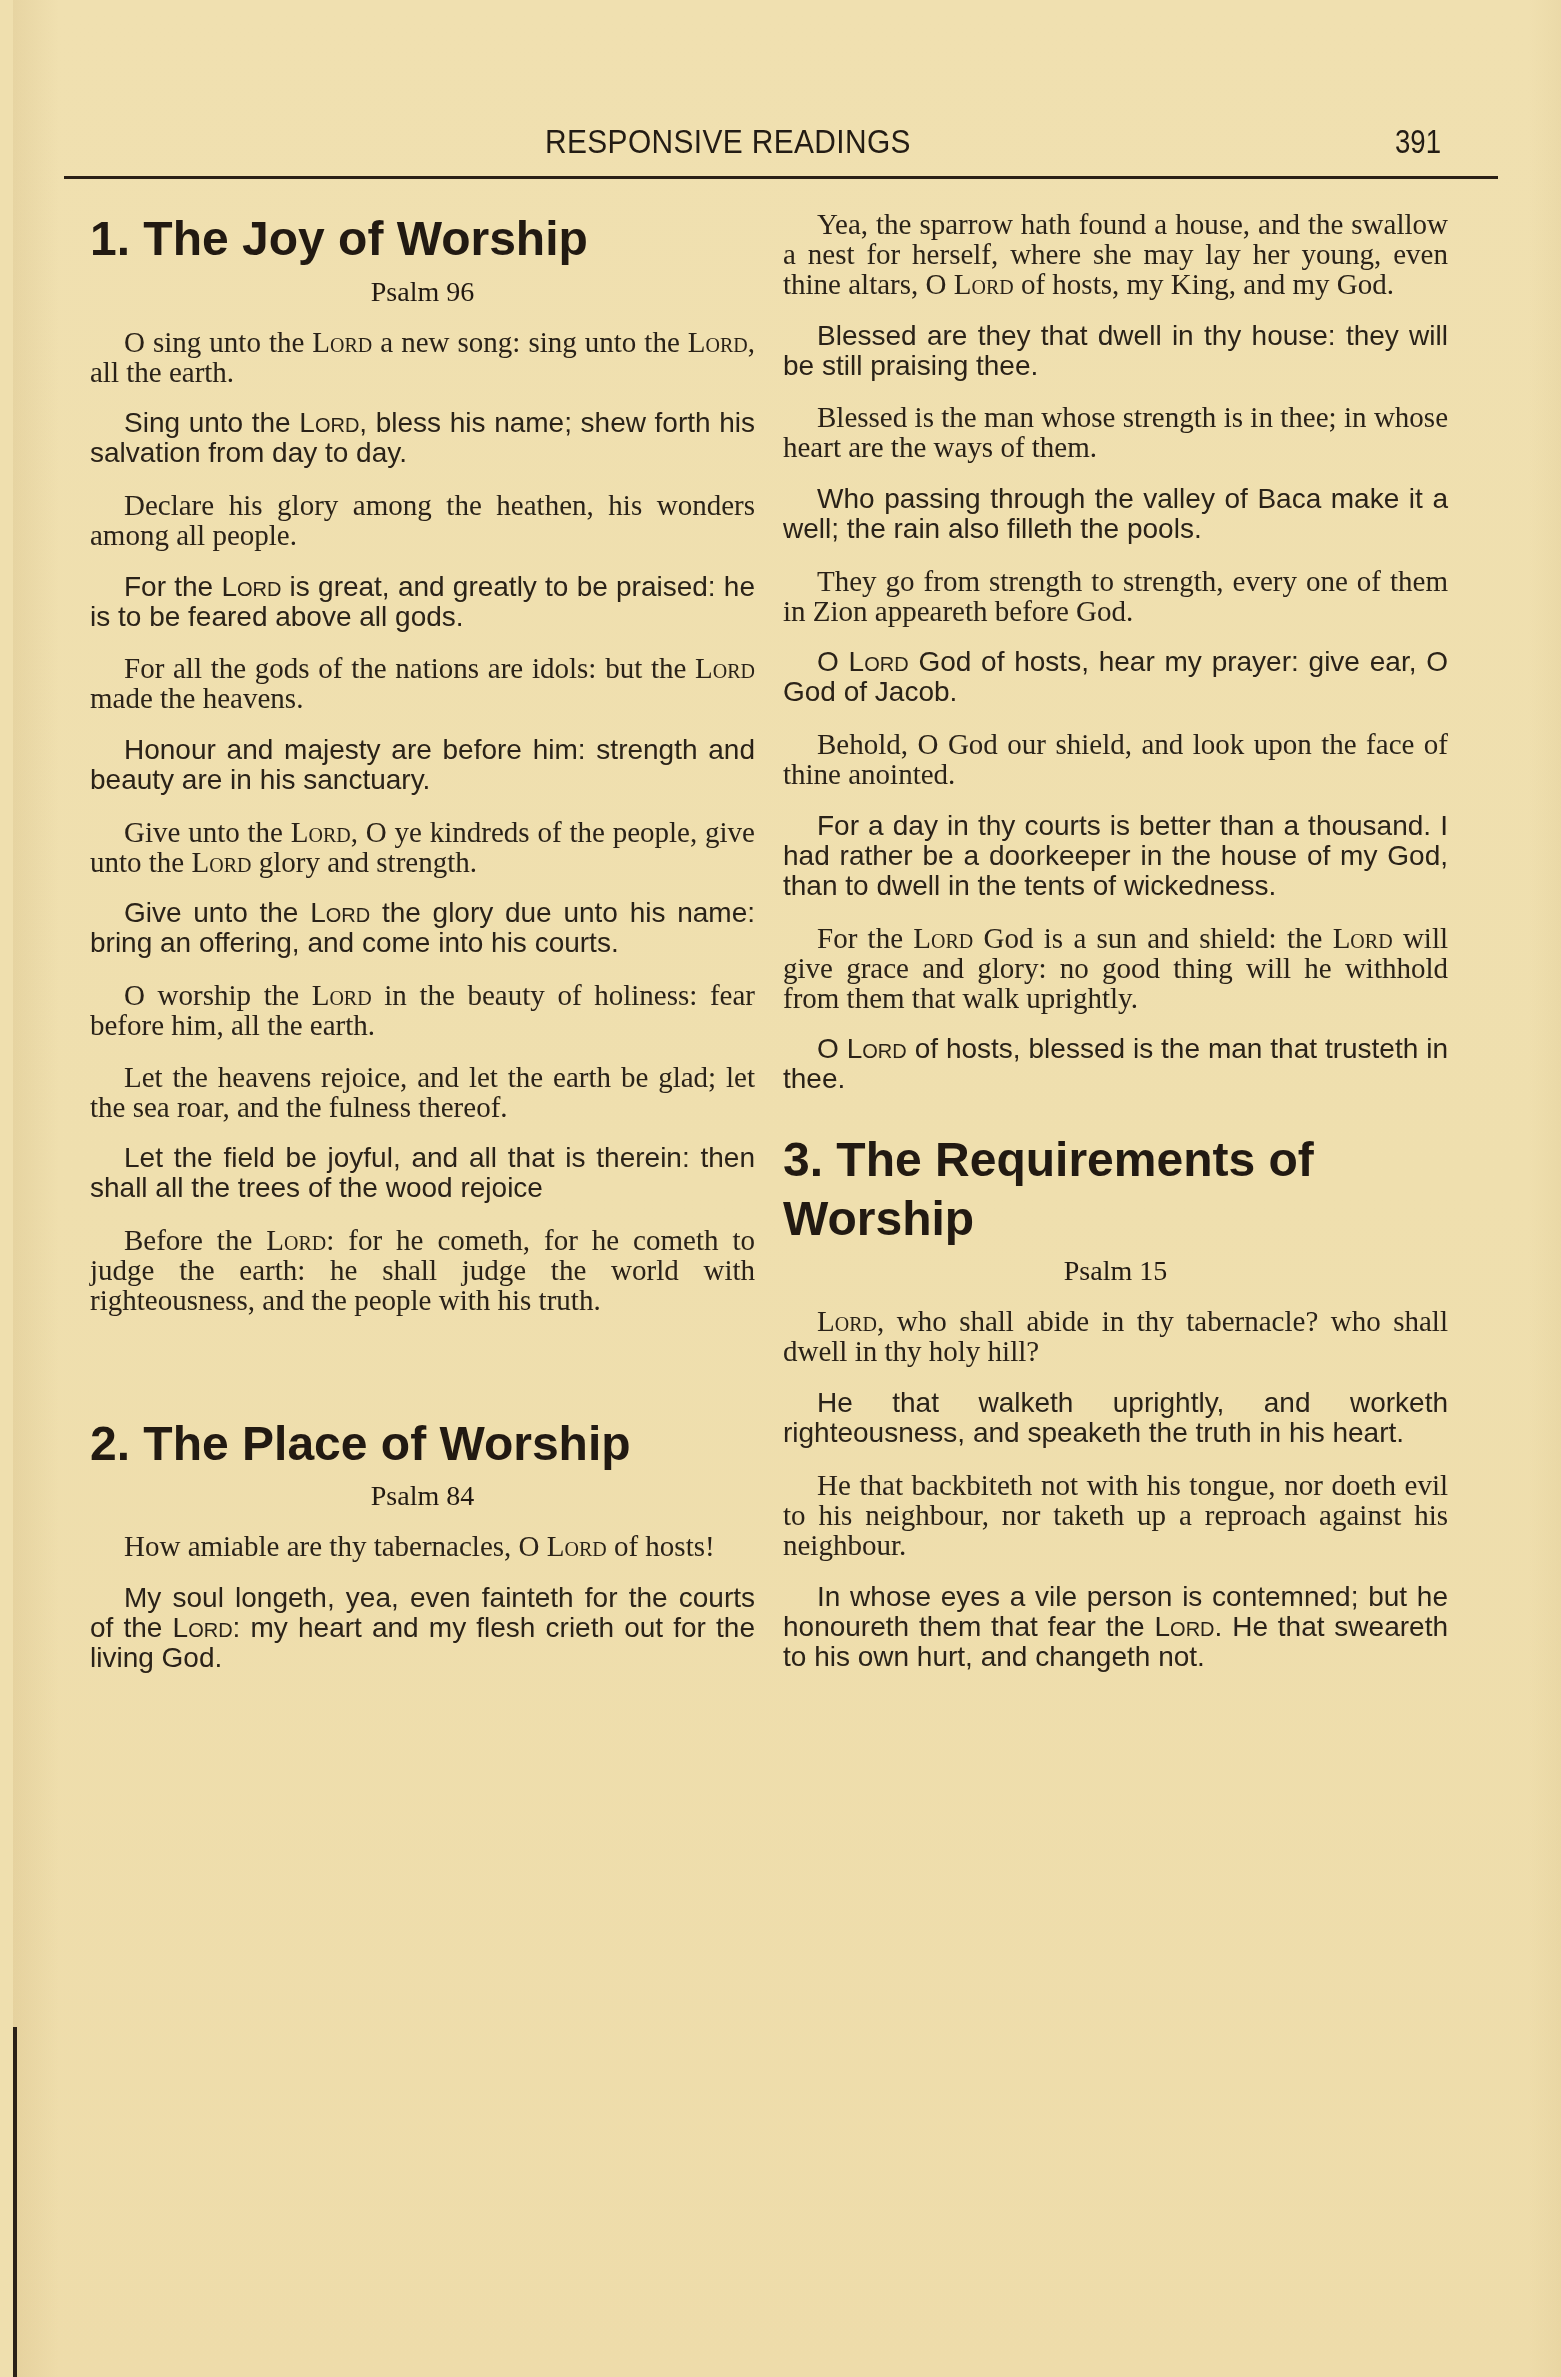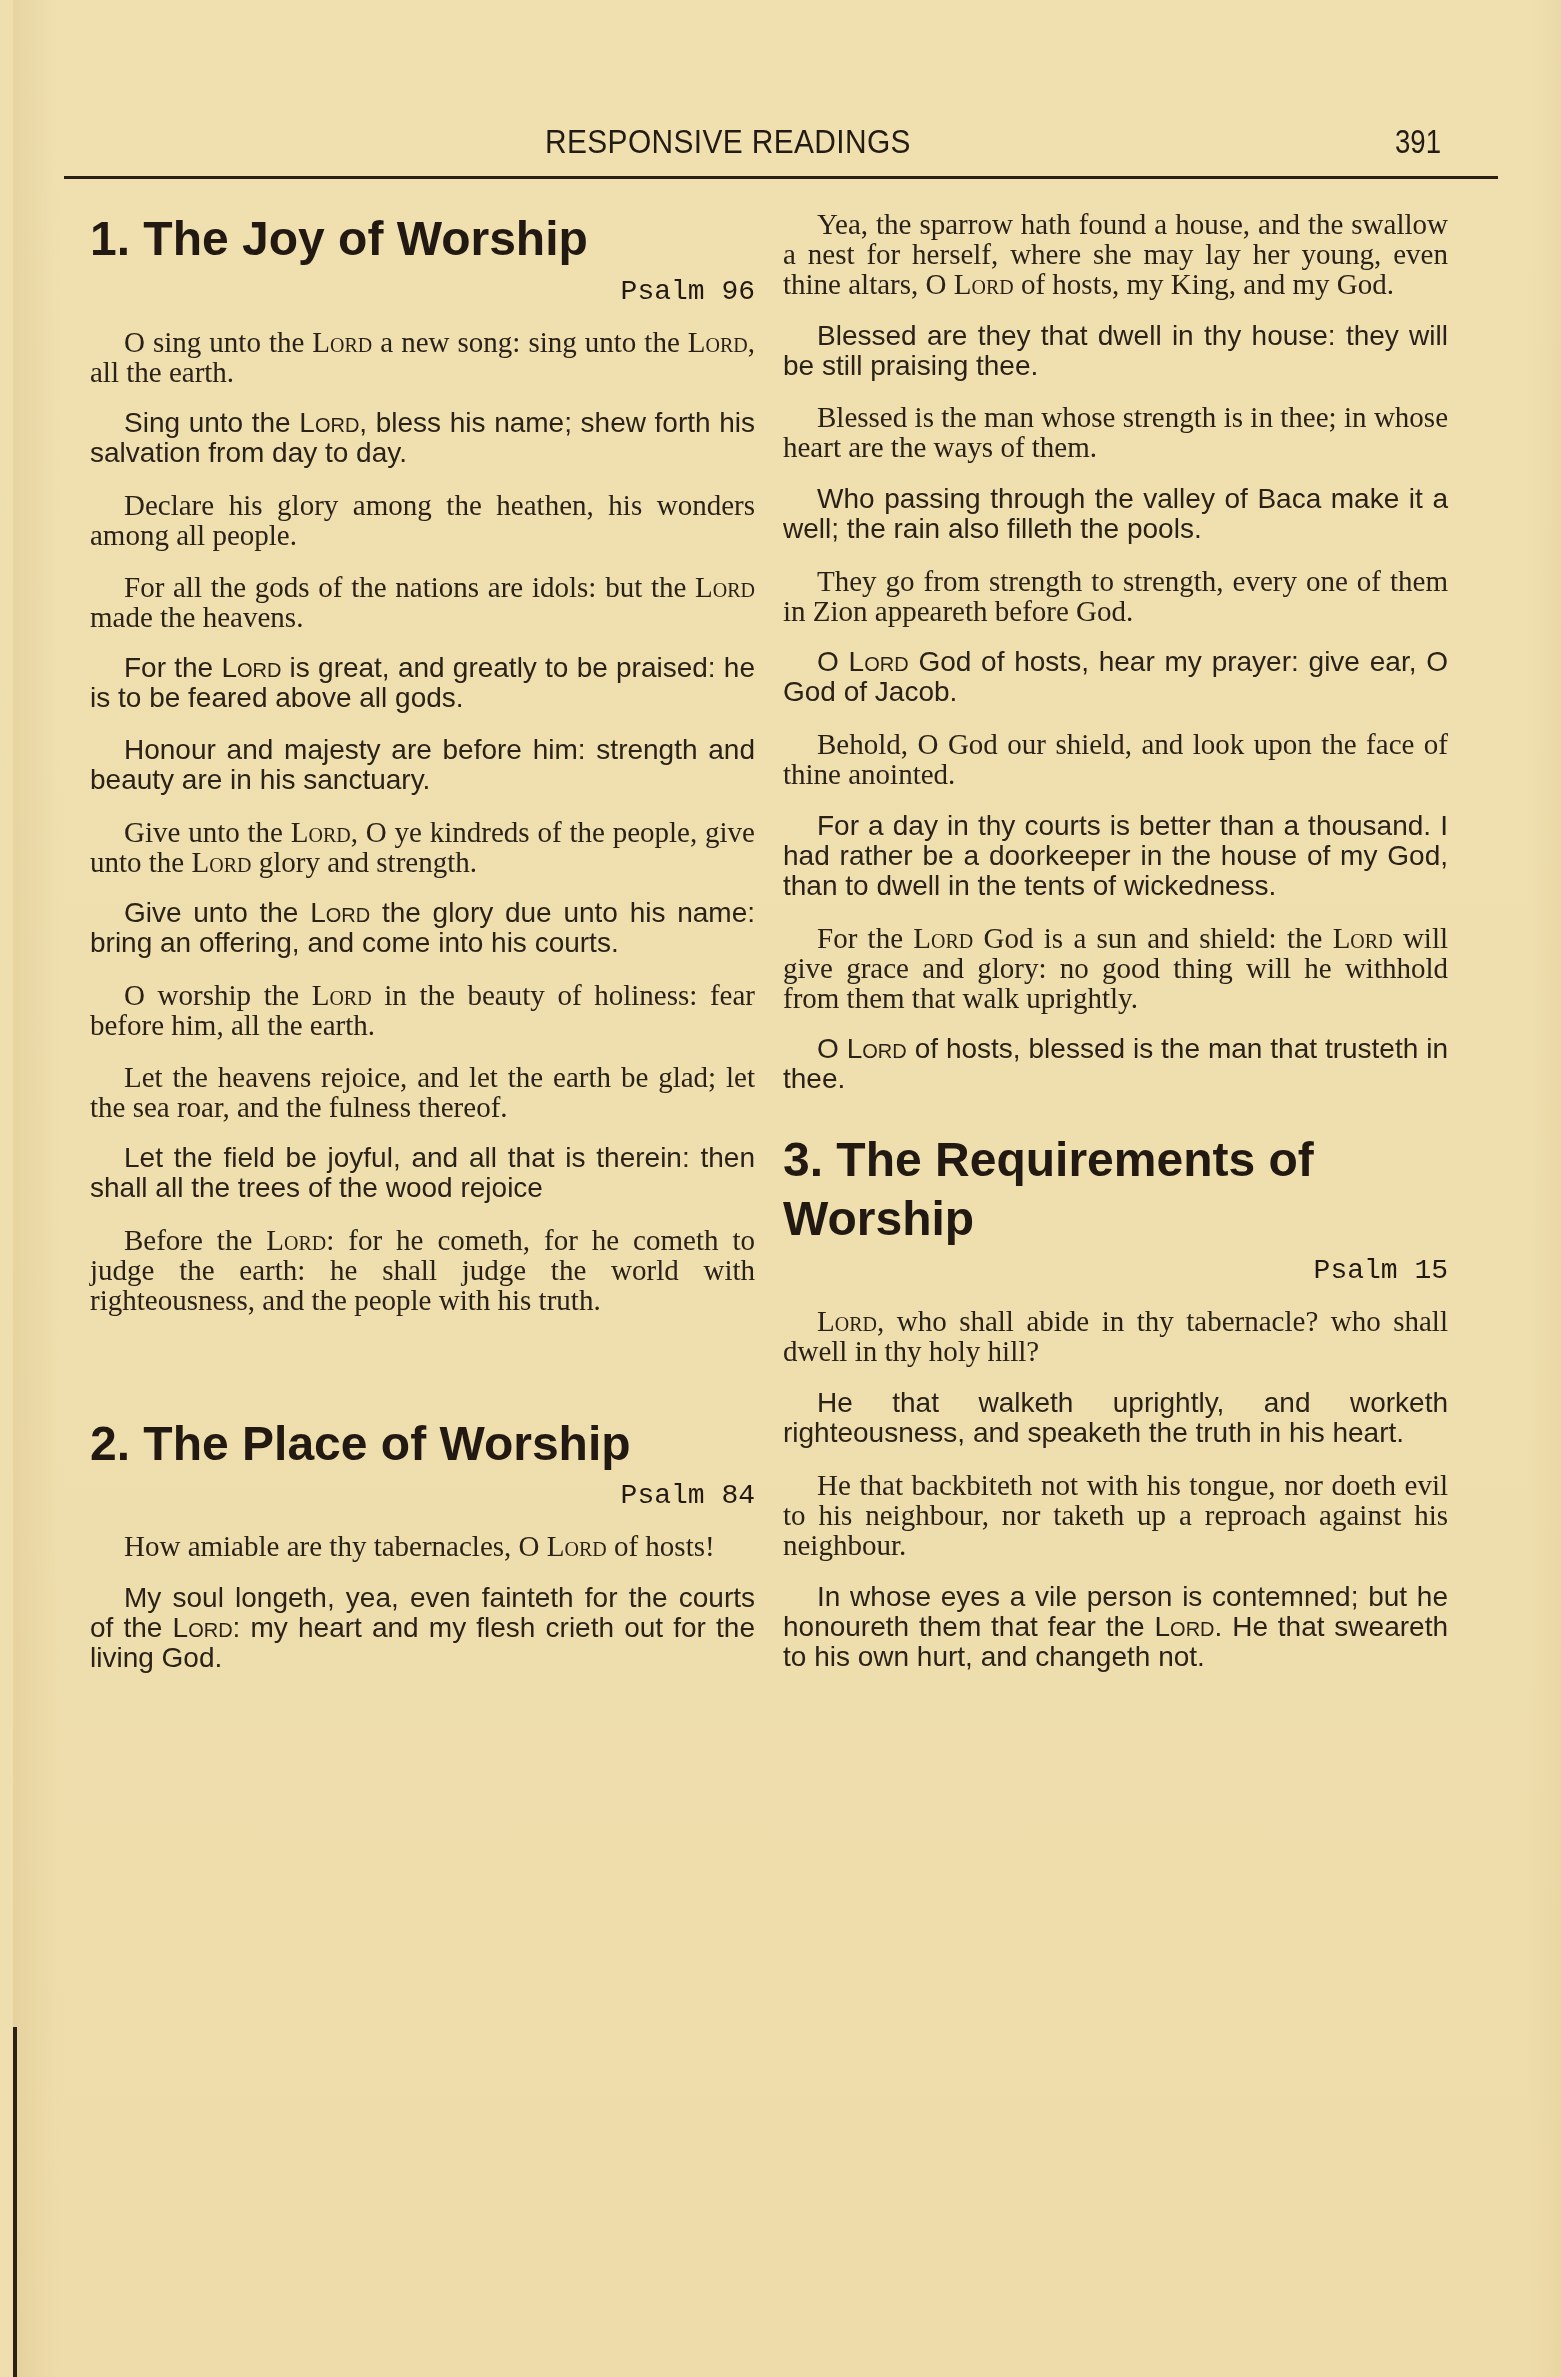--- a/index.html
+++ b/index.html
@@ -46,23 +46,23 @@
   .col-left { left: 77px; }
   .col-right { left: 770px; }
 
   .reading-title {
     font-family: "Liberation Sans", sans-serif;
     font-size: 48px; line-height: 59px;
     text-align: left; color: #221a12;
     margin: 0;
   }
   .reading-source {
-    font-family: Liberation Mono, monospace;
+    font-family: Liberation Serif, serif;
     font-size: 28px; line-height: 37px;
-    text-align: right; color: #221a12;
+    text-align: center; color: #221a12;
     margin: 4.6px 0 17px 0;
   }
   .verse {
     font-family: "Liberation Serif", serif;
     font-size: 29px; line-height: 30px;
     text-align: justify; text-indent: 34px;
     margin: 0 0 21.7px 0; color: #2a2218;
   }
   .verse.bold { font-family: "Liberation Sans", sans-serif; font-size: 28px; }
   .sc { font-variant: small-caps; }
@@ -81,22 +81,22 @@
   </div>
   <div class="rule"></div>
 
   <div class="column col-left">
     <section>
       <h2 class="reading-title">1. The Joy of Worship</h2>
       <div class="reading-source">Psalm 96</div>
       <p class="verse">O sing unto the <span class="sc">Lord</span> a new song: sing unto the <span class="sc">Lord</span>, all the earth.</p>
       <p class="verse bold">Sing unto the <span class="sc">Lord</span>, bless his name; shew forth his salvation from day to day.</p>
       <p class="verse">Declare his glory among the heathen, his wonders among all people.</p>
+      <p class="verse bold">For the <span class="sc">Lord</span> is great, and greatly to be praised: he is to be feared above all gods.</p>
       <p class="verse">For all the gods of the nations are idols: but the <span class="sc">Lord</span> made the heavens.</p>
-      <p class="verse bold">For the <span class="sc">Lord</span> is great, and greatly to be praised: he is to be feared above all gods.</p>
       <p class="verse bold">Honour and majesty are before him: strength and beauty are in his sanctuary.</p>
       <p class="verse">Give unto the <span class="sc">Lord</span>, O ye kindreds of the people, give unto the <span class="sc">Lord</span> glory and strength.</p>
       <p class="verse bold">Give unto the <span class="sc">Lord</span> the glory due unto his name: bring an offering, and come into his courts.</p>
       <p class="verse">O worship the <span class="sc">Lord</span> in the beauty of holiness: fear before him, all the earth.</p>
       <p class="verse">Let the heavens rejoice, and let the earth be glad; let the sea roar, and the fulness thereof.</p>
       <p class="verse bold">Let the field be joyful, and all that is therein: then shall all the trees of the wood rejoice</p>
       <p class="verse">Before the <span class="sc">Lord</span>: for he cometh, for he cometh to judge the earth: he shall judge the world with righteousness, and the people with his truth.</p>
     </section>
     <div class="gap-lg"></div>
     <section>

